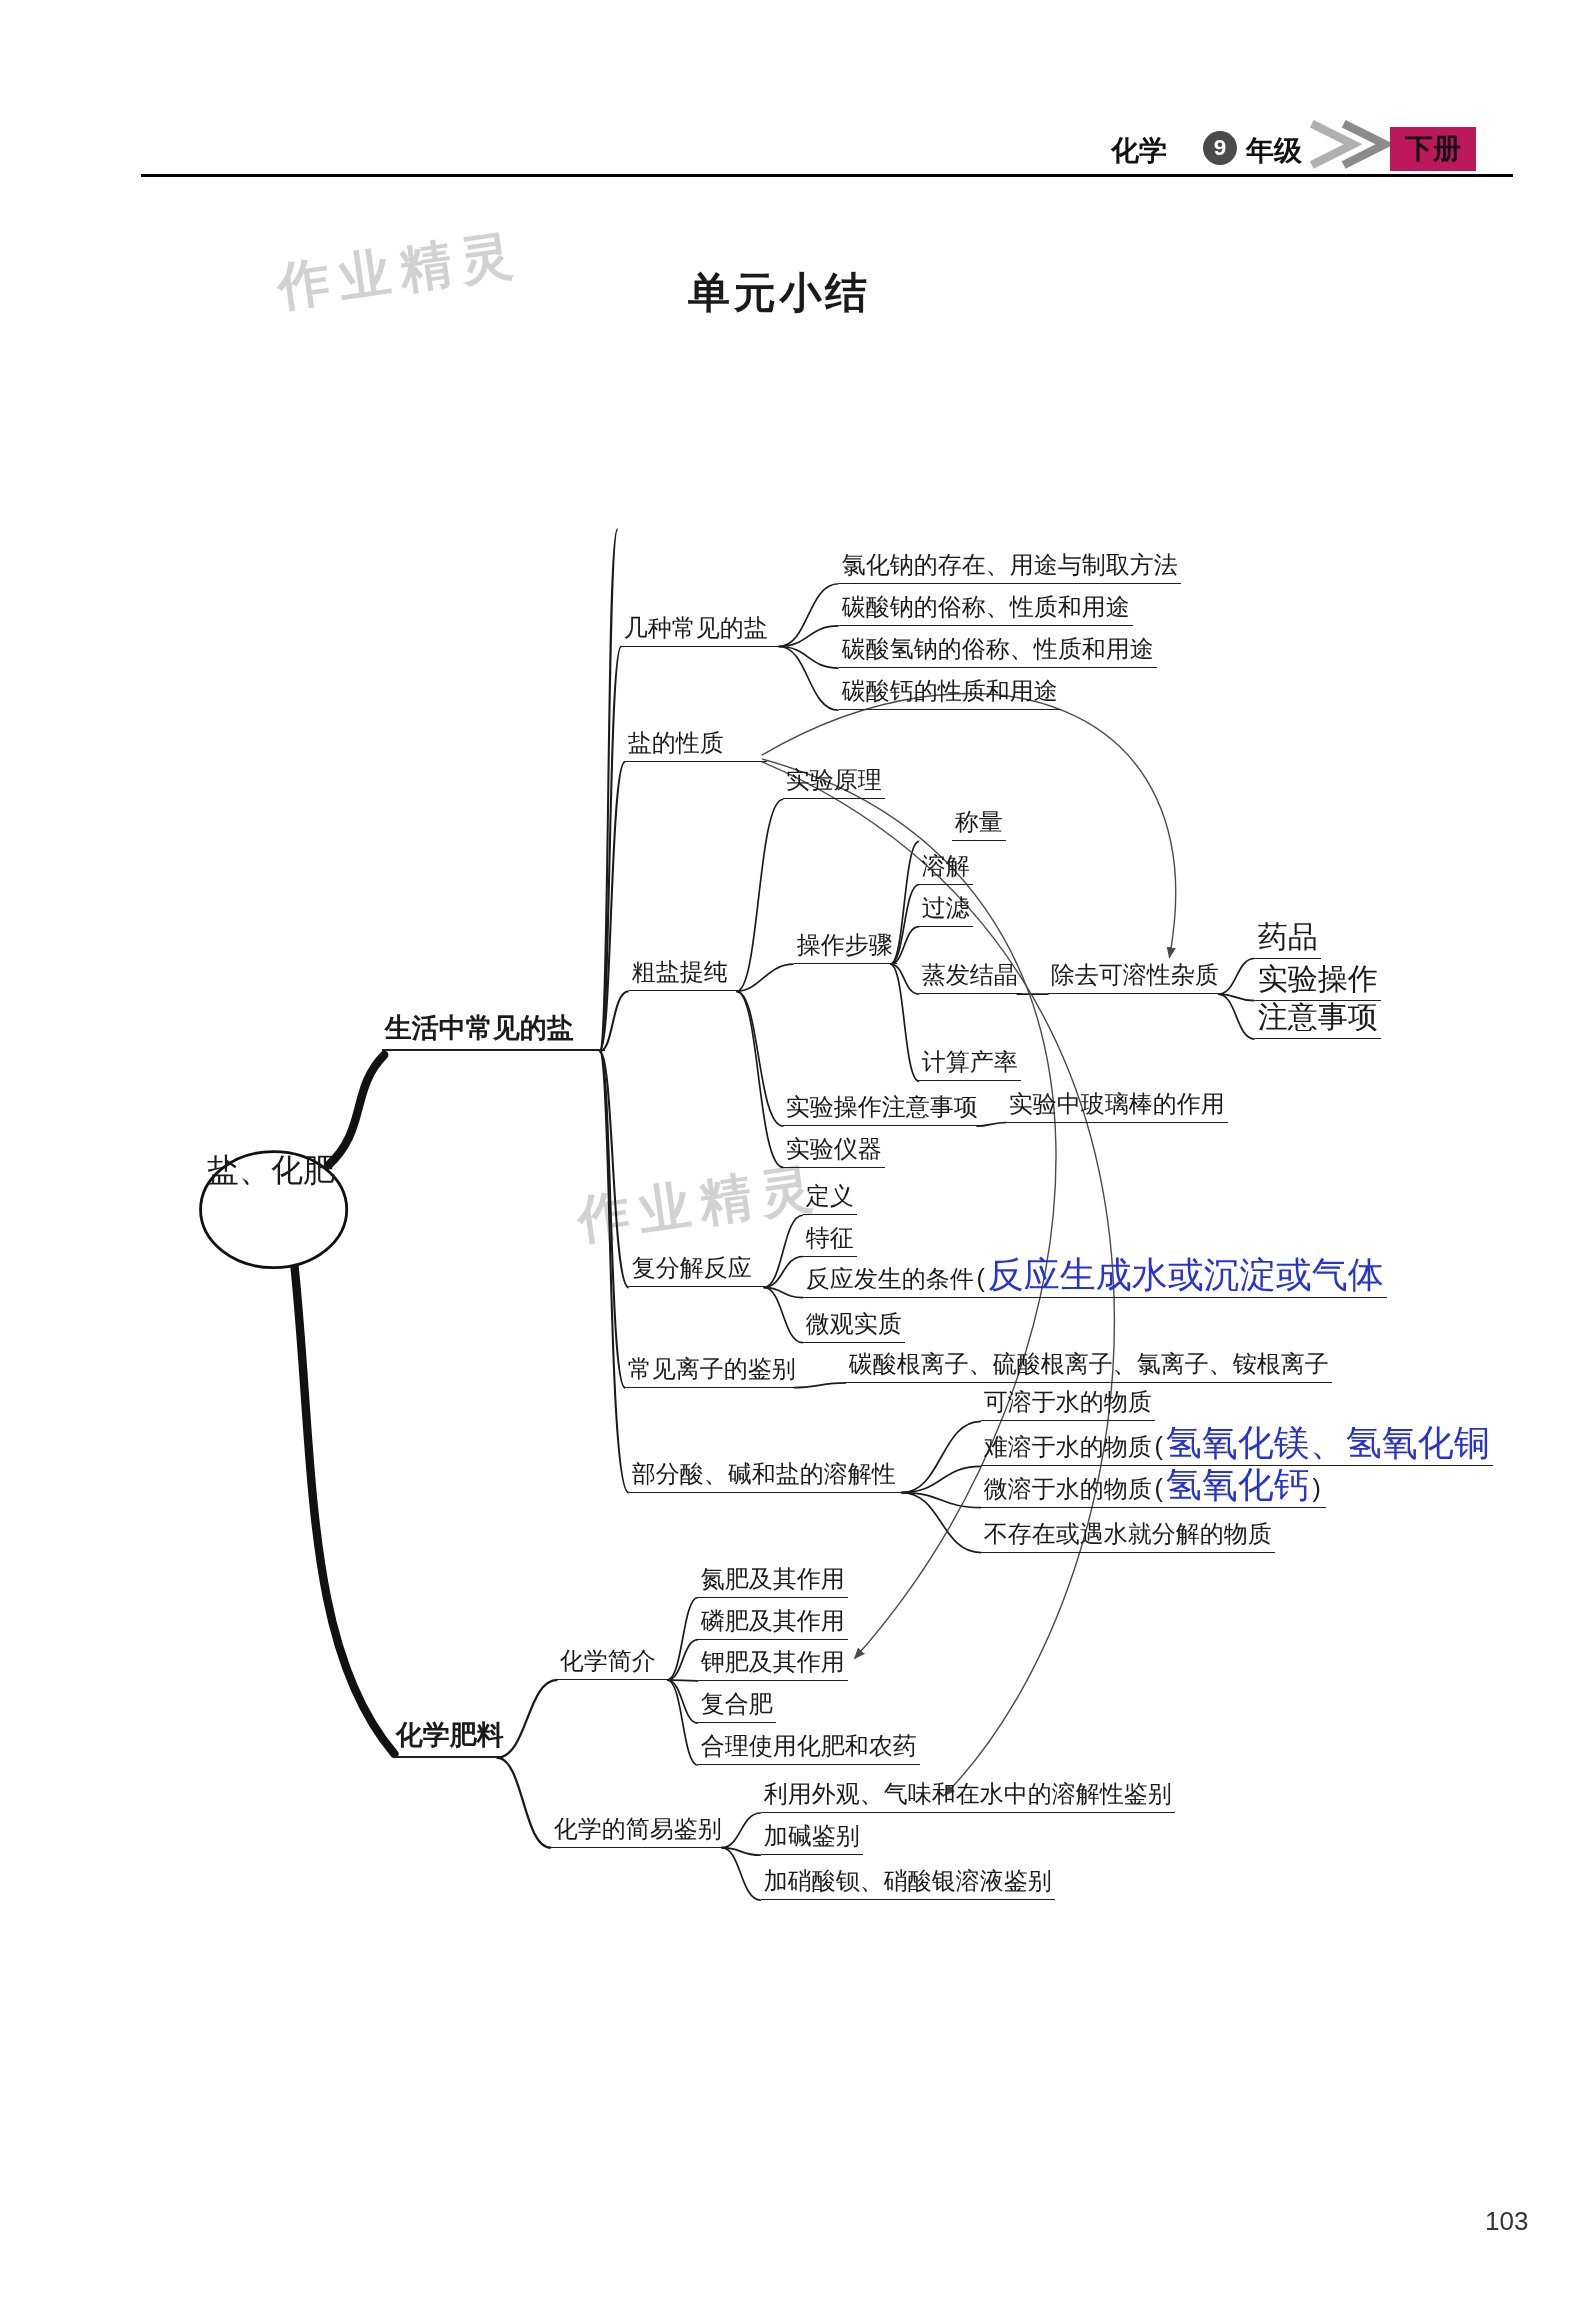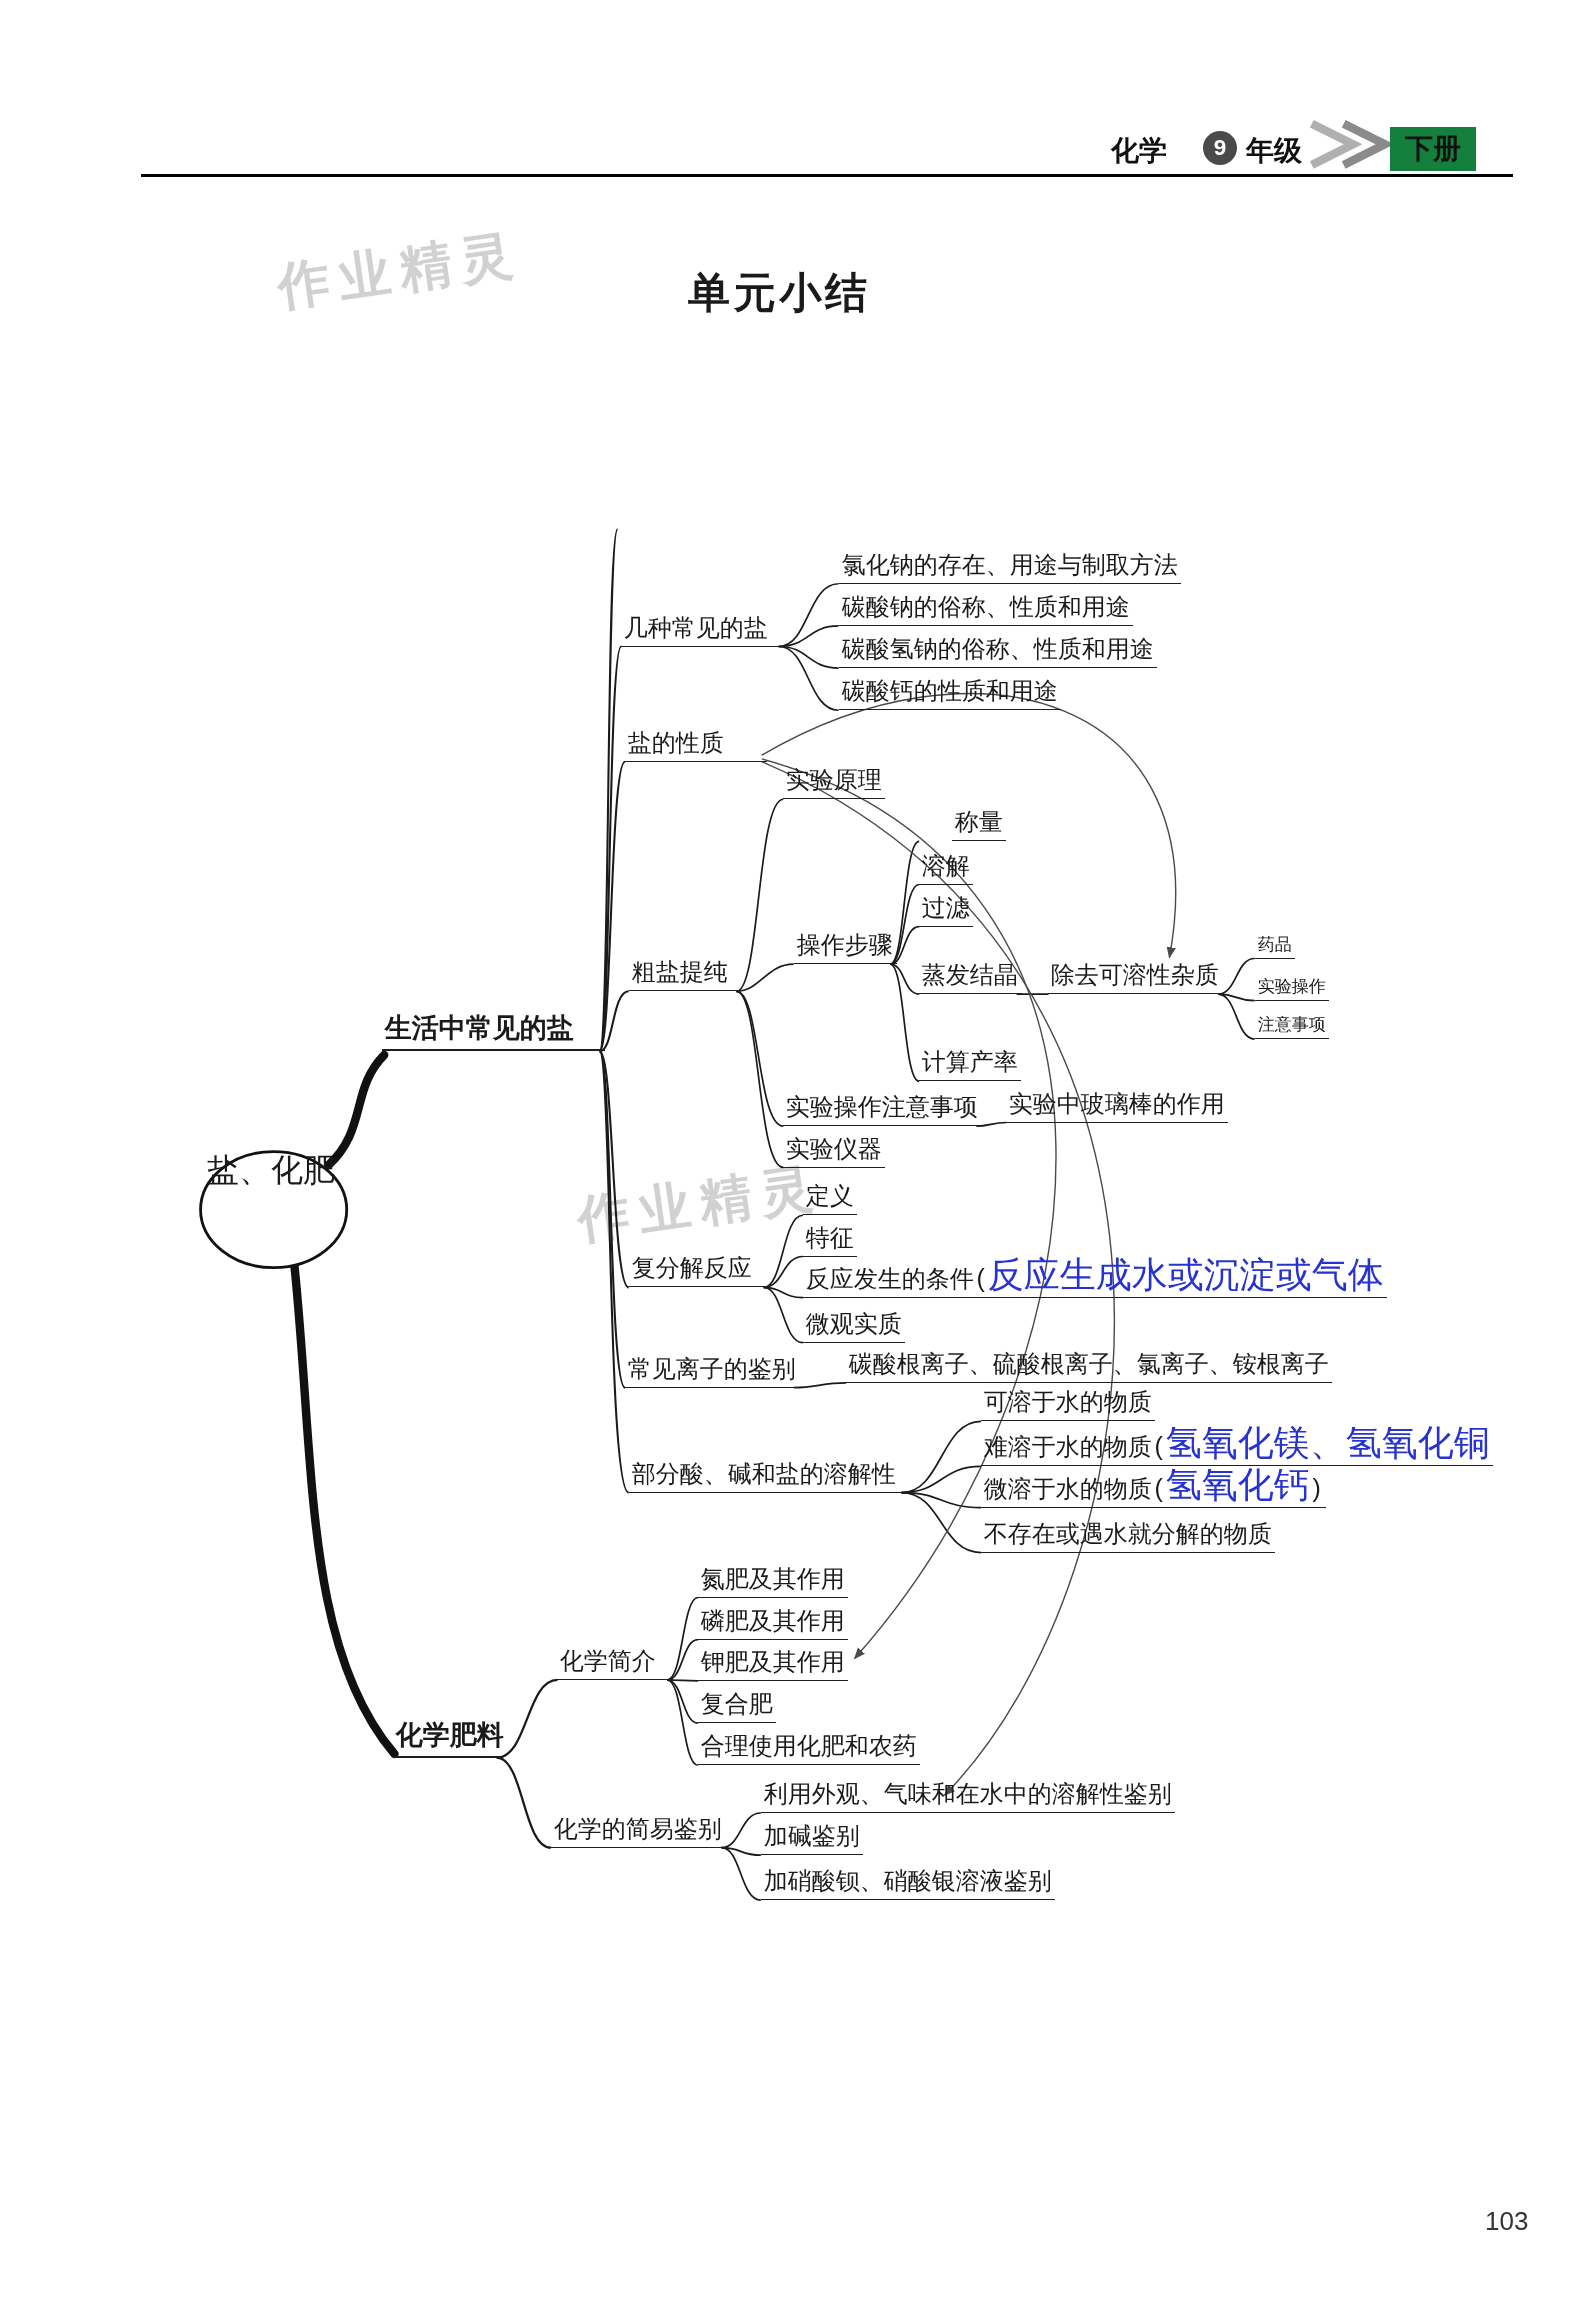--- a/index.html
+++ b/index.html
@@ -13,32 +13,32 @@
     letter-spacing:9.4px;transform:rotate(-8deg);opacity:.85;white-space:nowrap;
   }
   
   .overlay{position:absolute;left:0;top:0;z-index:1;}
   
   .n{
     position:absolute;z-index:2;white-space:nowrap;font-size:24px;line-height:1.25;
     border-bottom:1.9px solid #1f1f1f;padding:0 2.8px 2.8px 2.8px;background:transparent;
   }
   .nb{font-size:27px;font-weight:700;border-bottom-width:2.8px;}
-  .n3{font-size:17px;}
+  .n3{font-size:30px;}
   .bv{color:#2733cf;font-size:36px;line-height:1;}
   .pr{font-size:25px;padding:0 2.8px;}
   .rootlbl{position:absolute;z-index:2;font-size:32px;text-align:center;}
   
   .hdr-txt{position:absolute;z-index:2;font-size:28px;font-weight:700;color:#111;}
   .hdr-badge{
     position:absolute;z-index:2;width:34px;height:34px;border-radius:50%;background:#4a4a4a;
     color:#fff;font-size:22.5px;font-weight:700;line-height:34px;text-align:center;
   }
   .hdr-tag{
-    position:absolute;z-index:2;background:#15803d;color:#111;font-size:28px;font-weight:700;
+    position:absolute;z-index:2;background:#be185d;color:#111;font-size:28px;font-weight:700;
     padding:2.8px 15px;
   }
   .hdr-rule{position:absolute;z-index:2;left:141px;top:174px;width:1372px;height:2.8px;background:#000;}
   .title{position:absolute;z-index:2;left:688px;top:265px;font-size:42px;font-weight:700;letter-spacing:3.7px;}
   .pagenum{position:absolute;z-index:2;left:1485px;top:2206px;font-size:26px;color:#333;}
 </style>
 </head>
 <body>
 
 <div class="page">

